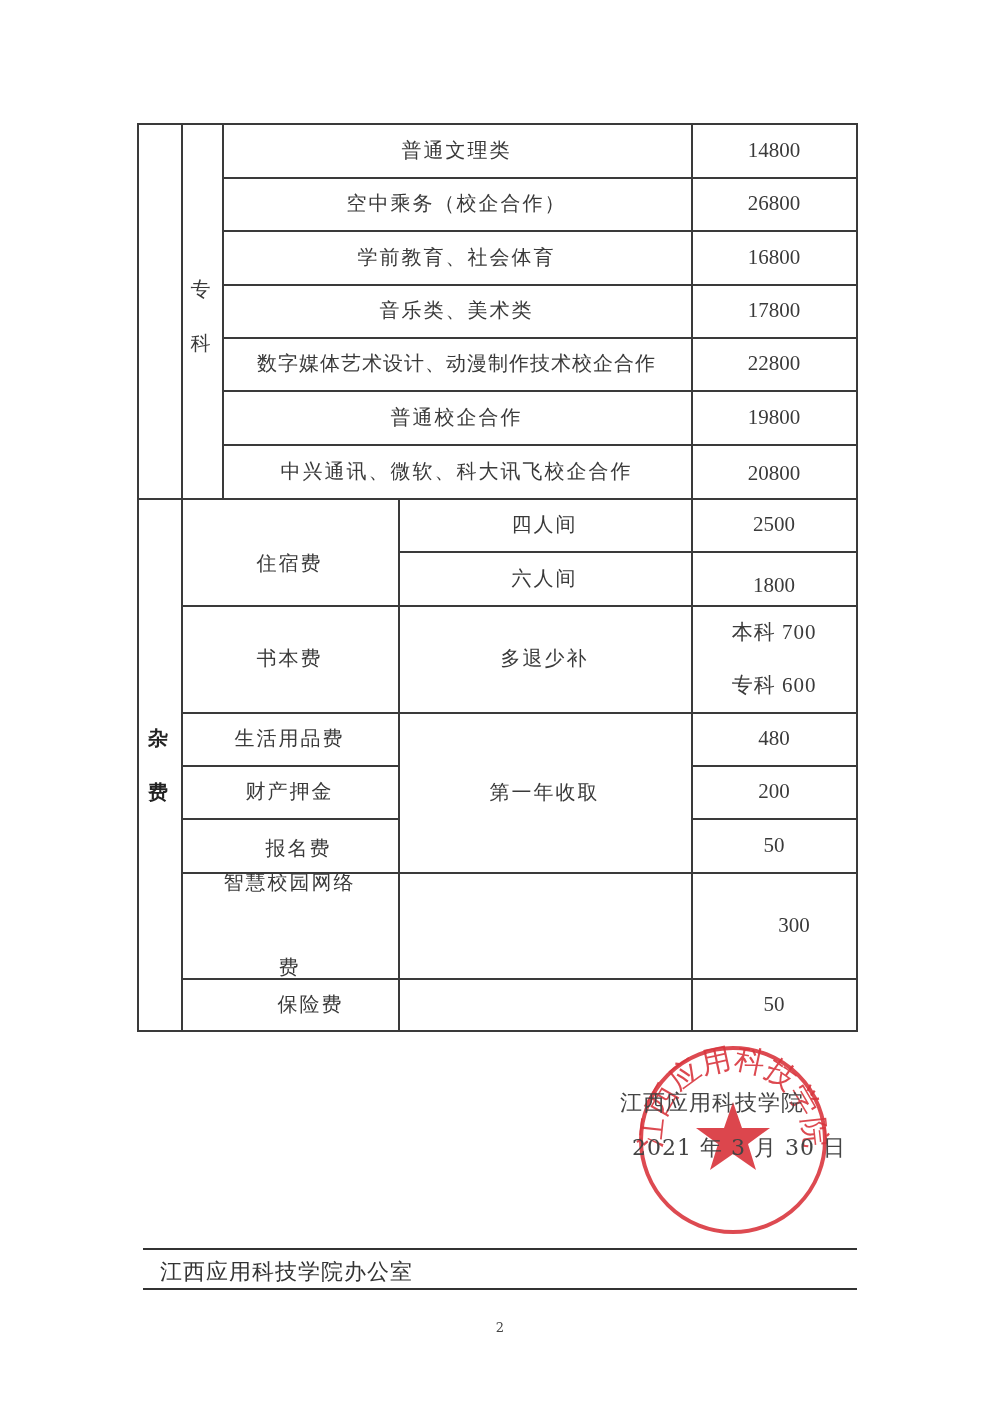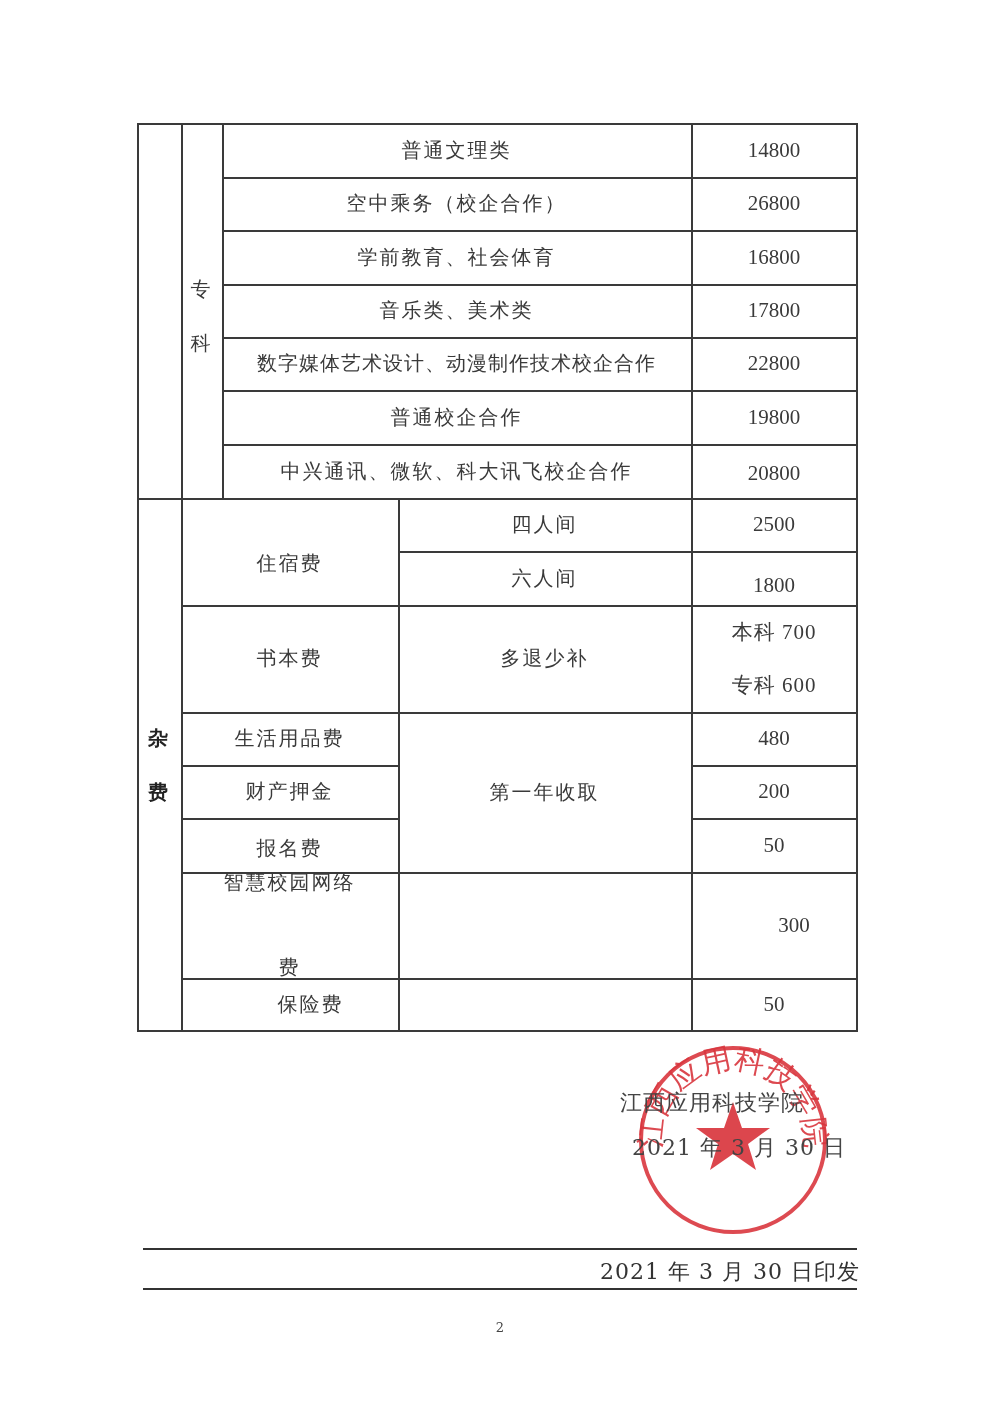--- a/index.html
+++ b/index.html
@@ -99,21 +99,21 @@
     <div class="cell" style="left:398px; top:605px; width:293px; height:107px;">多退少补</div>
     <div class="cell stacked num" style="left:691px; top:605px; width:166px; height:107px; letter-spacing:1px;">
       <span>本科 700</span>
       <span>专科 600</span>
     </div>
 
     <div class="cell" style="left:181px; top:712px; width:217px; height:53px;">生活用品费</div>
     <div class="cell num" style="left:691px; top:712px; width:166px; height:53px;">480</div>
     <div class="cell" style="left:181px; top:765px; width:217px; height:53px;">财产押金</div>
     <div class="cell num" style="left:691px; top:765px; width:166px; height:53px;border-radius:16px;">200</div>
-    <div class="cell" style="left:181px; top:818px; width:217px; height:60px;">报名费</div>
+    <div class="cell" style="left:190px; top:818px; width:217px; height:60px;">报名费</div>
     <div class="cell num" style="left:691px; top:818px; width:166px; height:54px;">50</div>
     <div class="cell" style="left:398px; top:712px; width:293px; height:160px;">第一年收取</div>
 
     <div class="cell stacked" style="left:181px; top:872px; width:217px; height:106px;gap:32px;">
       <span>智慧校园网络</span>
       <span>费</span>
     </div>
     <div class="cell num" style="left:691px; top:872px; width:166px; height:106px;padding-left:40px;">300</div>
 
     <div class="cell" style="left:181px; top:978px; width:259px; height:52px;">保险费</div>
@@ -128,17 +128,17 @@
     <text font-size="30" fill="#d9363e" opacity="0.9" font-family="DejaVu Sans, sans-serif">
       <textPath href="#sealArc" startOffset="50%" text-anchor="middle">江西应用科技学院</textPath>
     </text>
     <polygon points="100,62 109,88 137,88 115,104 123,130 100,114 77,130 85,104 63,88 91,88" fill="#d9363e" opacity="0.92"></polygon>
   </svg>
 
   <div class="sig" style="left:620px; top:1088px;">江西应用科技学院</div>
   <div class="sig" style="left:632px; top:1133px;">2021 年 3 月 30 日</div>
 
   <div class="footer-line" style="top:1248px;"></div>
-  <div class="footer-text" style="left:600px; top:1257px;">2021 年 3 月 30 日印发</div>
+  <div class="footer-text" style="left:160px; top:1257px;">江西应用科技学院办公室</div>
   <div class="footer-line" style="top:1288px;"></div>
 
   <div class="pagenum">2</div>
 </div>
 
 </body></html>

